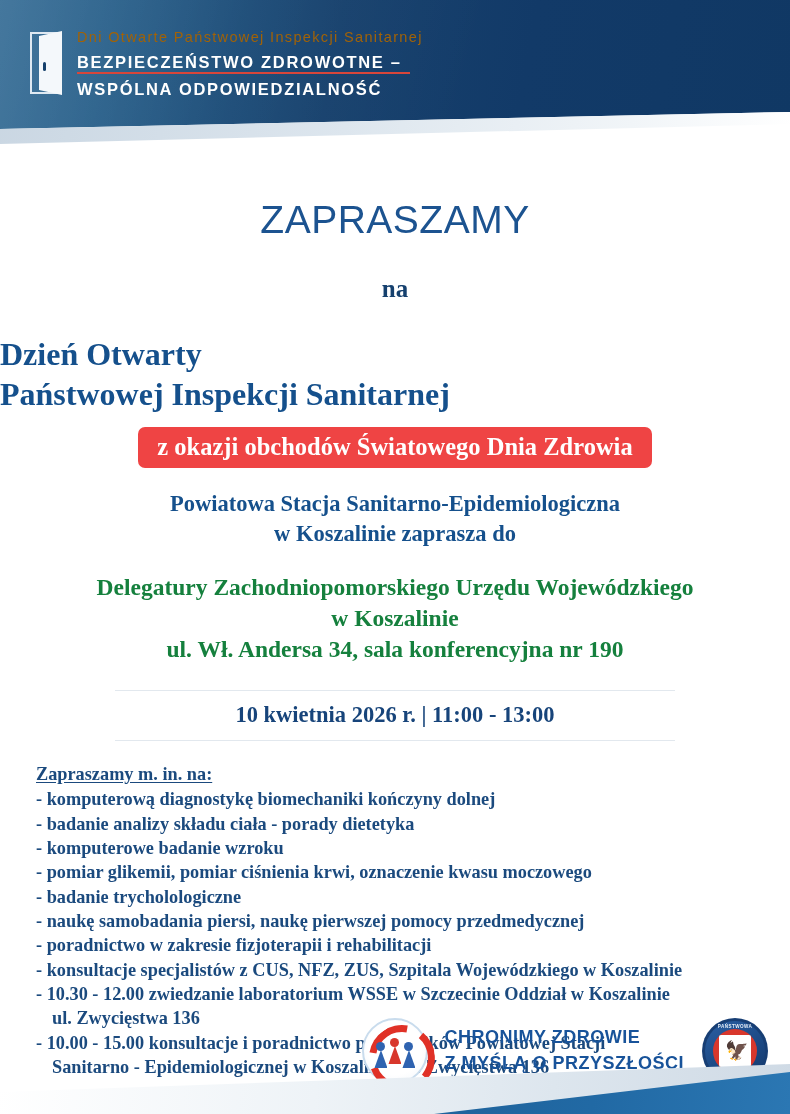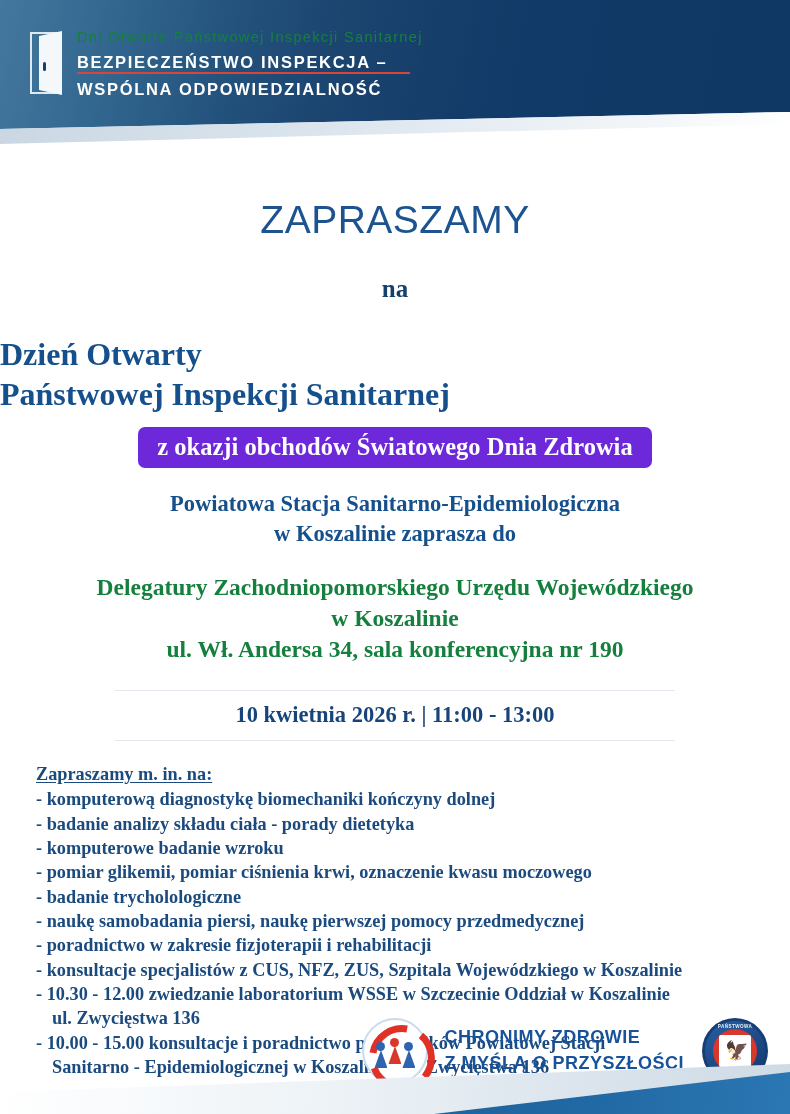--- a/index.html
+++ b/index.html
@@ -91,21 +91,21 @@
   .door-icon .knob {
     position: absolute;
     left: 13px; top: 30px;
     width: 3px; height: 9px;
     border-radius: 2px;
     background: #16416c;
   }
 
   .header-text { padding-top: 0; }
   .brand-line1 {
-    color: #15803d;
+    color: #a16207;
     font-family: "Liberation Sans", "DejaVu Sans", sans-serif;
     font-size: 14.5px;
     letter-spacing: 1.35px;
     line-height: 1;
     margin-bottom: 9px;
     white-space: nowrap;
   }
   .brand-line2 {
     color: #ffffff;
     font-family: "Liberation Sans", "DejaVu Sans", sans-serif;
@@ -173,21 +173,21 @@
     line-height: 1.25;
     margin-top: 33px;
   }
 
   .red-banner-wrap {
     display: flex;
     justify-content: center;
     margin-top: 13px;
   }
   .red-banner {
-    background: #6d28d9;
+    background: #ef4444;
     color: #ffffff;
     font-size: 24.5px;
     font-weight: bold;
     border-radius: 7px;
     padding: 7px 19px 8px 19px;
     line-height: 1.08;
     white-space: nowrap;
   }
 
   .org-block {
@@ -393,21 +393,21 @@
     <div class="header-underwedge"></div>
 
     <div class="header-inner">
       <div class="door-icon">
         <div class="frame"></div>
         <div class="panel"></div>
         <div class="knob"></div>
       </div>
       <div class="header-text">
         <div class="brand-line1">Dni Otwarte Państwowej Inspekcji Sanitarnej</div>
-        <div class="brand-line2">BEZPIECZEŃSTWO INSPEKCJA –</div>
+        <div class="brand-line2">BEZPIECZEŃSTWO ZDROWOTNE –</div>
         <div class="brand-line3">WSPÓLNA ODPOWIEDZIALNOŚĆ</div>
       </div>
     </div>
   </div>
 
   <div class="content">
 
     <div class="zapraszamy">ZAPRASZAMY</div>
     <div class="na">na</div>
 

